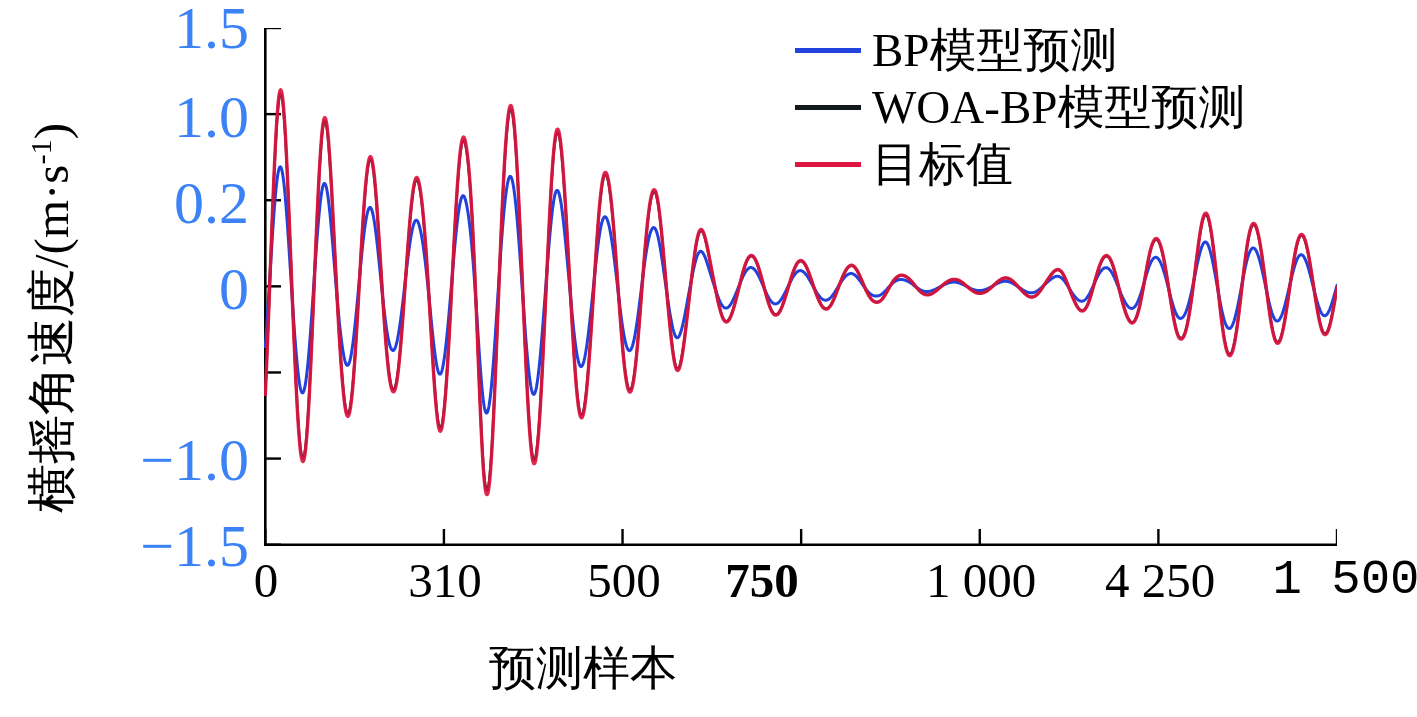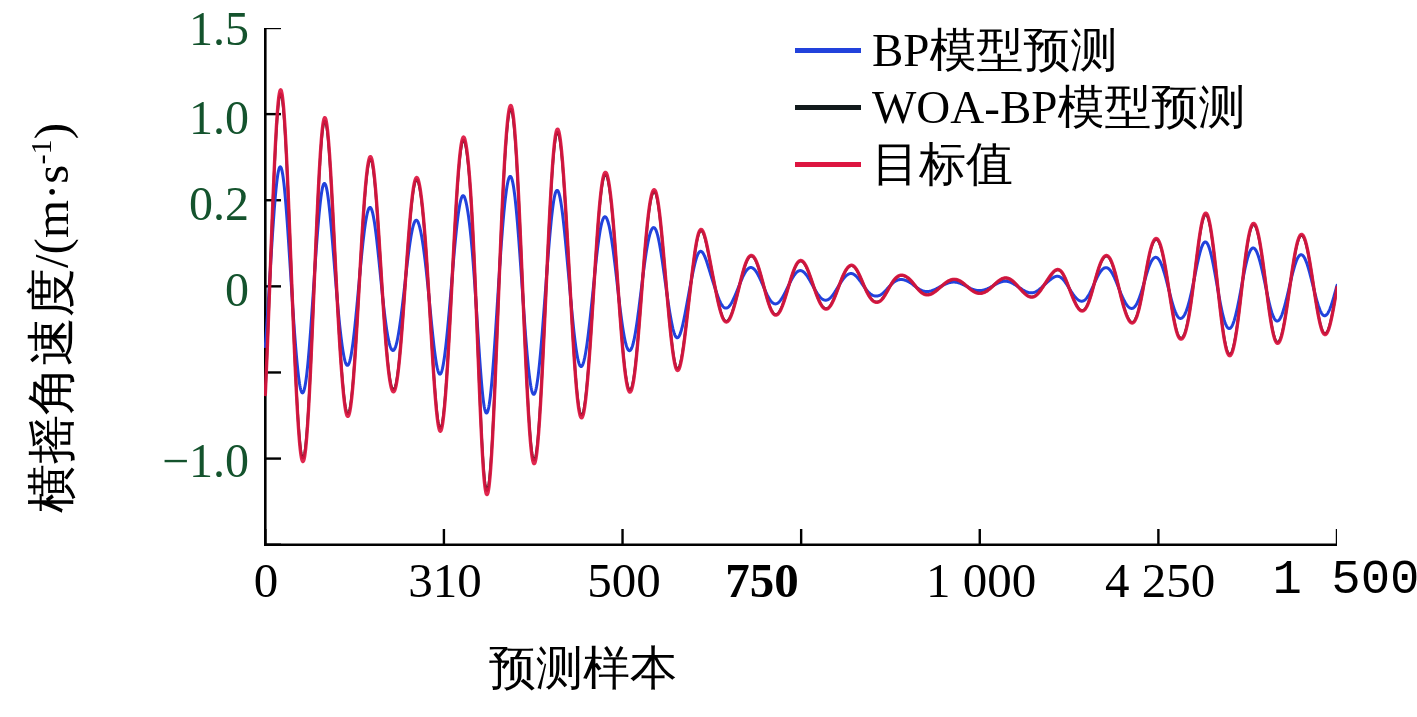--- a/index.html
+++ b/index.html
@@ -28,23 +28,23 @@
     text-align:center;
     font-size:47px;
     color:#000;
   }
 
   
   .ytick{
     position:absolute;
     right:1168px;            
     text-align:right;
-    font-size:48px;
+    font-size:60px;
     line-height:49px;
-    color:#14532d;
+    color:#3b82f6;
     white-space:nowrap;
   }
   .xtick{
     position:absolute;
     top:556px;
     text-align:center;
     font-size:49px;
     line-height:49px;
     color:#000;
     white-space:nowrap;
@@ -66,20 +66,21 @@
 
 <div id="figure">
 
   <div class="ylabel"><span>横摇角速度/(m·s</span><span class="sup">-1</span><span>)</span></div>
 
   <div class="ytick" style="top:4px;">1.5</div>
   <div class="ytick" style="top:93px;">1.0</div>
   <div class="ytick" style="top:179px;">0.2</div>
   <div class="ytick" style="top:265px;">0</div>
   <div class="ytick" style="top:436px;">−1.0</div>
+  <div class="ytick" style="top:522px;">−1.5</div>
 
   <div class="xtick" style="left:266px;">0</div>
   <div class="xtick" style="left:445px;">310</div>
   <div class="xtick" style="left:624px;">500</div>
   <div class="xtick" style="left:762px;font-weight:bold;">750</div>
   <div class="xtick" style="left:981px;">1 000</div>
   <div class="xtick" style="left:1160px;">4 250</div>
   <div class="xtick" style="left:1346px;font-family:Liberation Mono, monospace;">1 500</div>
 
   <div id="plot">

